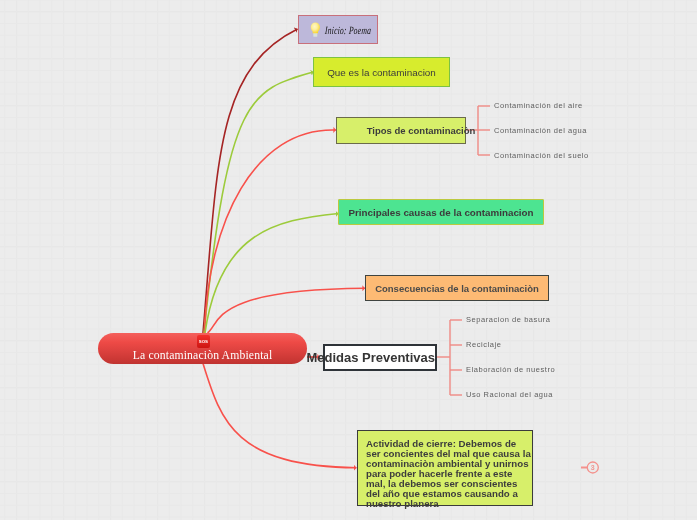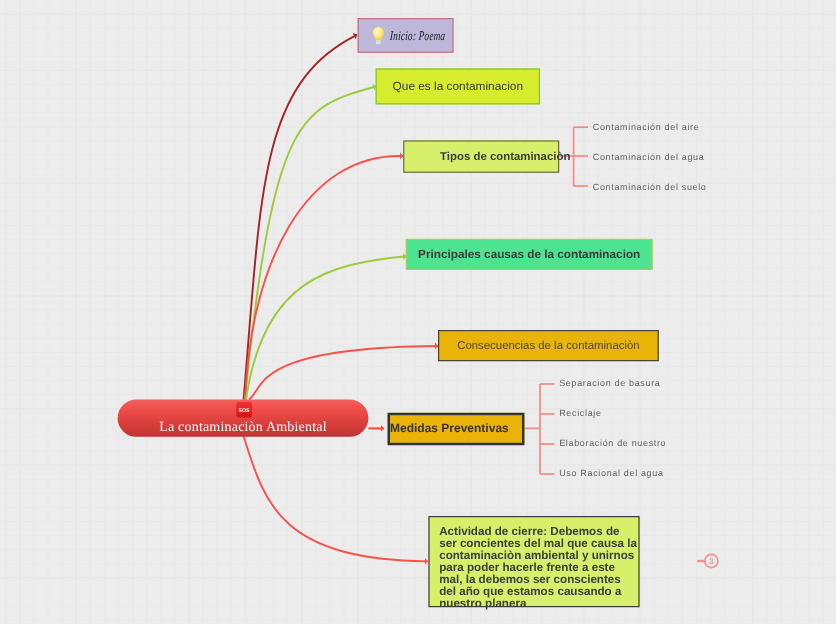--- a/index.html
+++ b/index.html
@@ -60,27 +60,27 @@
     background:#d7ef6a;border:1.8px solid #6b6b4a;
     justify-content:center;font-size:9.5px;font-weight:bold;color:#3c3c3c;padding-left:40px;
   }
   #causas{
     left:338px;top:199px;width:206px;height:26px;
     background:#4de491;border:1.6px solid #bcc93f;border-radius:1px;
     justify-content:center;font-size:9.8px;font-weight:bold;color:#3c3c3c;
   }
   #consecuencias{
     left:365px;top:275px;width:184px;height:26px;
-    background:#eab308;border:1.7px solid #3f4440;
-    justify-content:center;font-size:9.5px;font-weight:normal;color:#4a4a4a;
+    background:#fdba74;border:1.7px solid #3f4440;
+    justify-content:center;font-size:9.5px;font-weight:bold;color:#4a4a4a;
   }
   #medidas{
     left:323px;top:344px;width:114px;height:27px;
-    background:#eab308;border:2px solid #2e3338;
-    justify-content:flex-start;font-size:10px;font-weight:bold;color:#353535;
+    background:#ffffff;border:2px solid #2e3338;
+    justify-content:flex-end;font-size:13px;font-weight:bold;color:#353535;
   }
   #actividad{
     left:357px;top:430px;width:176px;height:76px;
     background:#d7ef6a;border:1.6px solid #3b3b3b;
     padding:7.5px 0 0 8px;align-items:flex-start;
     font-size:9.7px;font-weight:bold;color:#3d3d3d;line-height:10px;
     white-space:normal;
   }
   #actividad .lbl{display:block;width:190px;}
 

